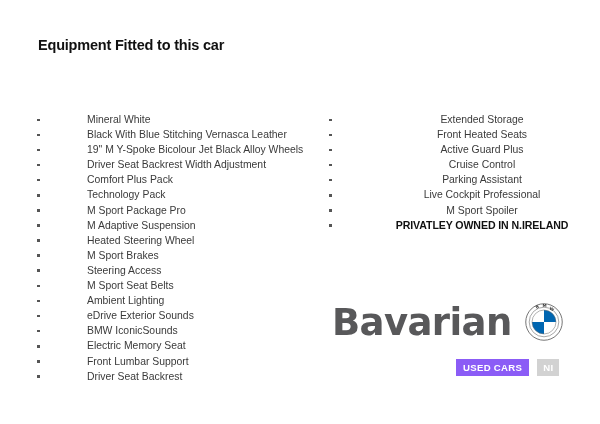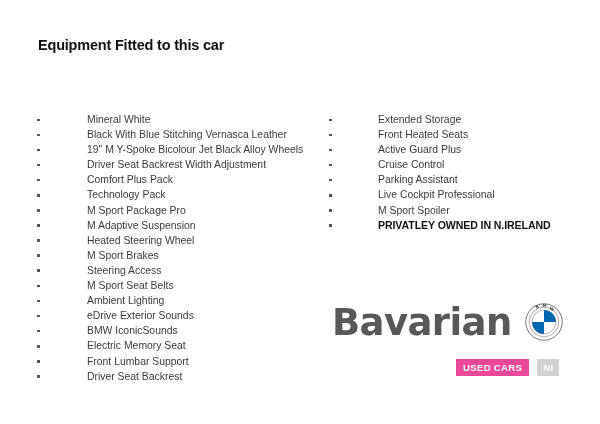--- a/index.html
+++ b/index.html
@@ -60,20 +60,21 @@
     position: relative;
     padding-left: 24px;
     height: 15.1px;
     line-height: 15.1px;
     font-size: 10.4px;
     color: #3a3a3a;
     white-space: nowrap;
   }
   .equip-col.right .equip-item {
     padding-left: 23px;
+    text-align: center;
   }
 
   .equip-item .bullet {
     position: absolute;
     left: 3px;
     top: 6.5px;
     width: 2.6px;
     height: 2.6px;
     background: #555555;
   }
@@ -137,21 +138,21 @@
     display: flex;
     align-items: center;
     justify-content: center;
     color: #ffffff;
     font-size: 9.6px;
     font-weight: bold;
     letter-spacing: 0.3px;
     font-family: "Liberation Sans", sans-serif;
   }
   .badge-seg.primary {
-    background: #ec4899;
+    background: #8b5cf6;
     padding: 0 7px;
   }
   .badge-seg.secondary {
     background: #d2d2d2;
     padding: 0 6px;
     margin-left: 8px;
   }
 </style>
 </head>
 <body>

